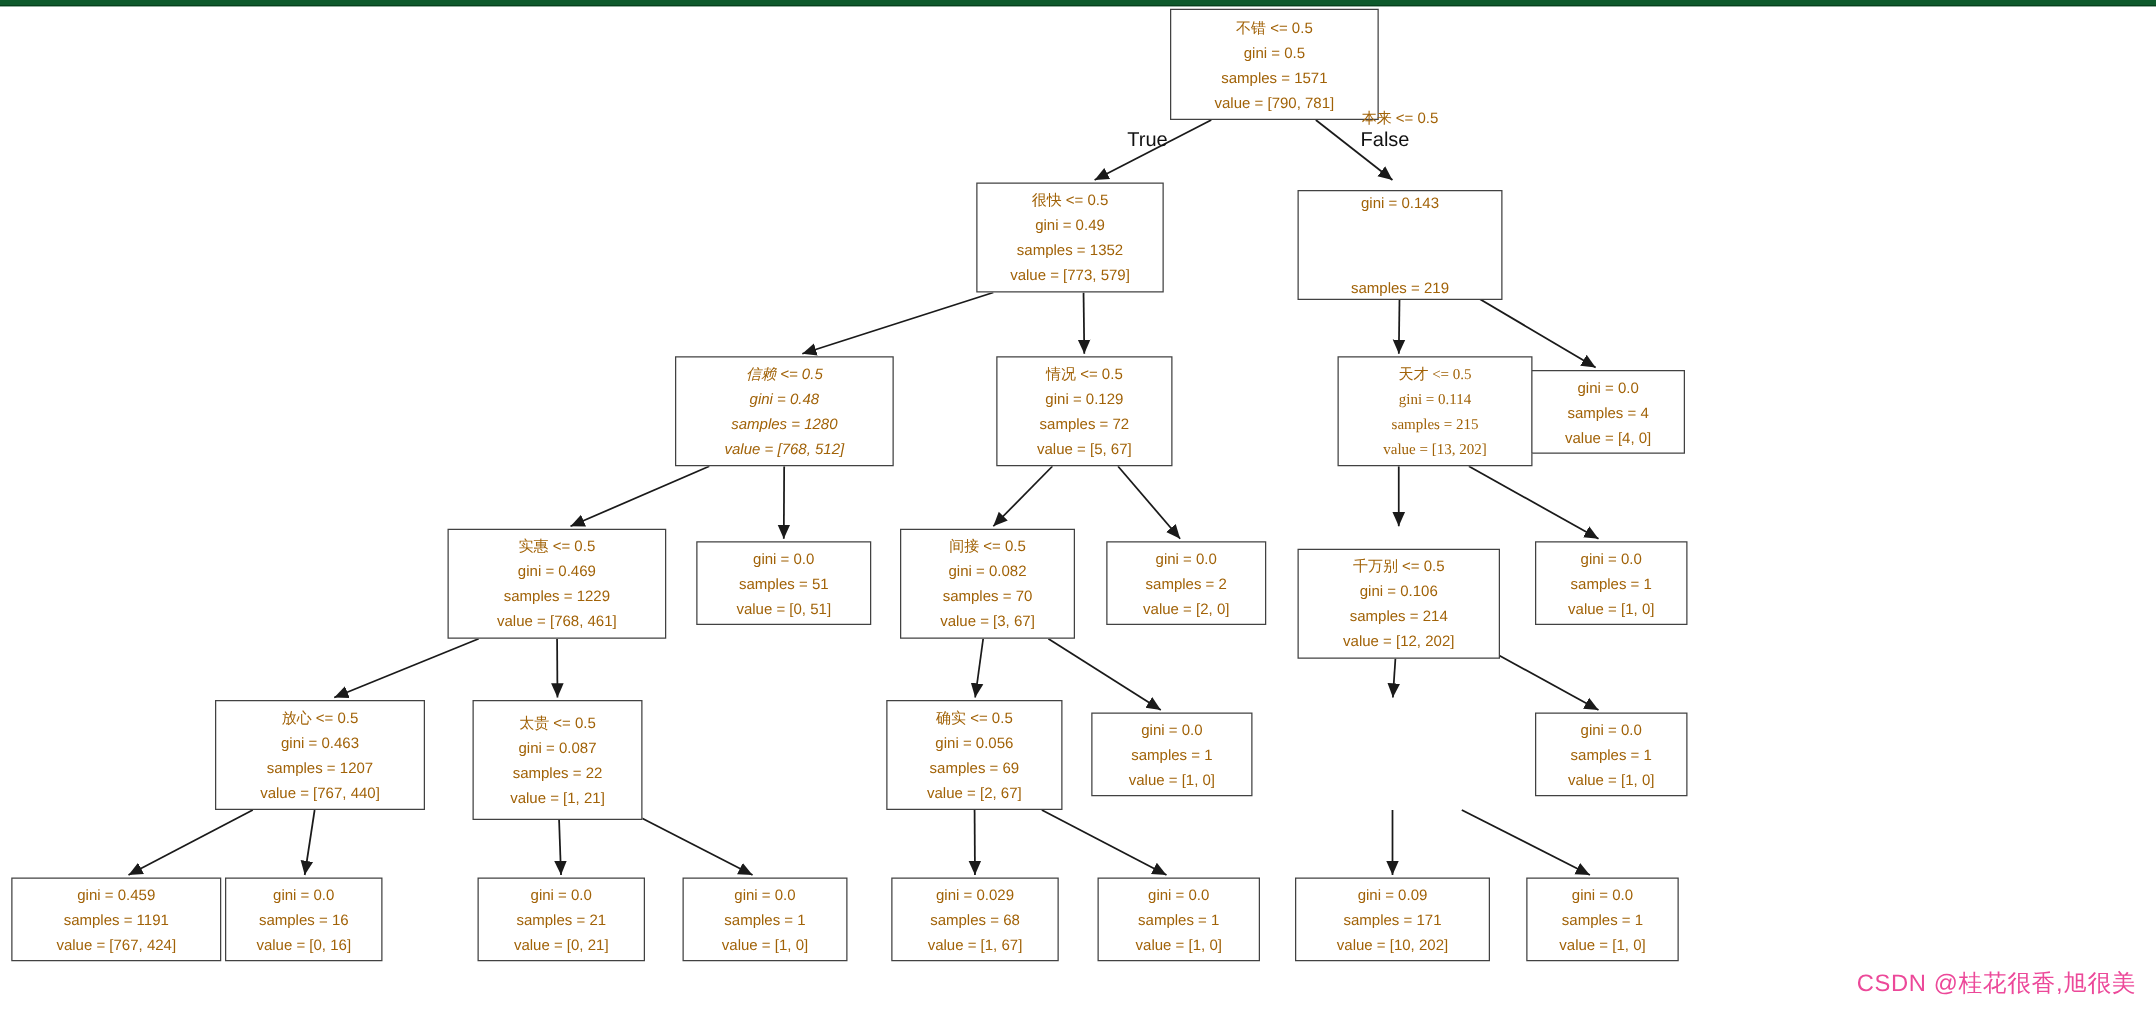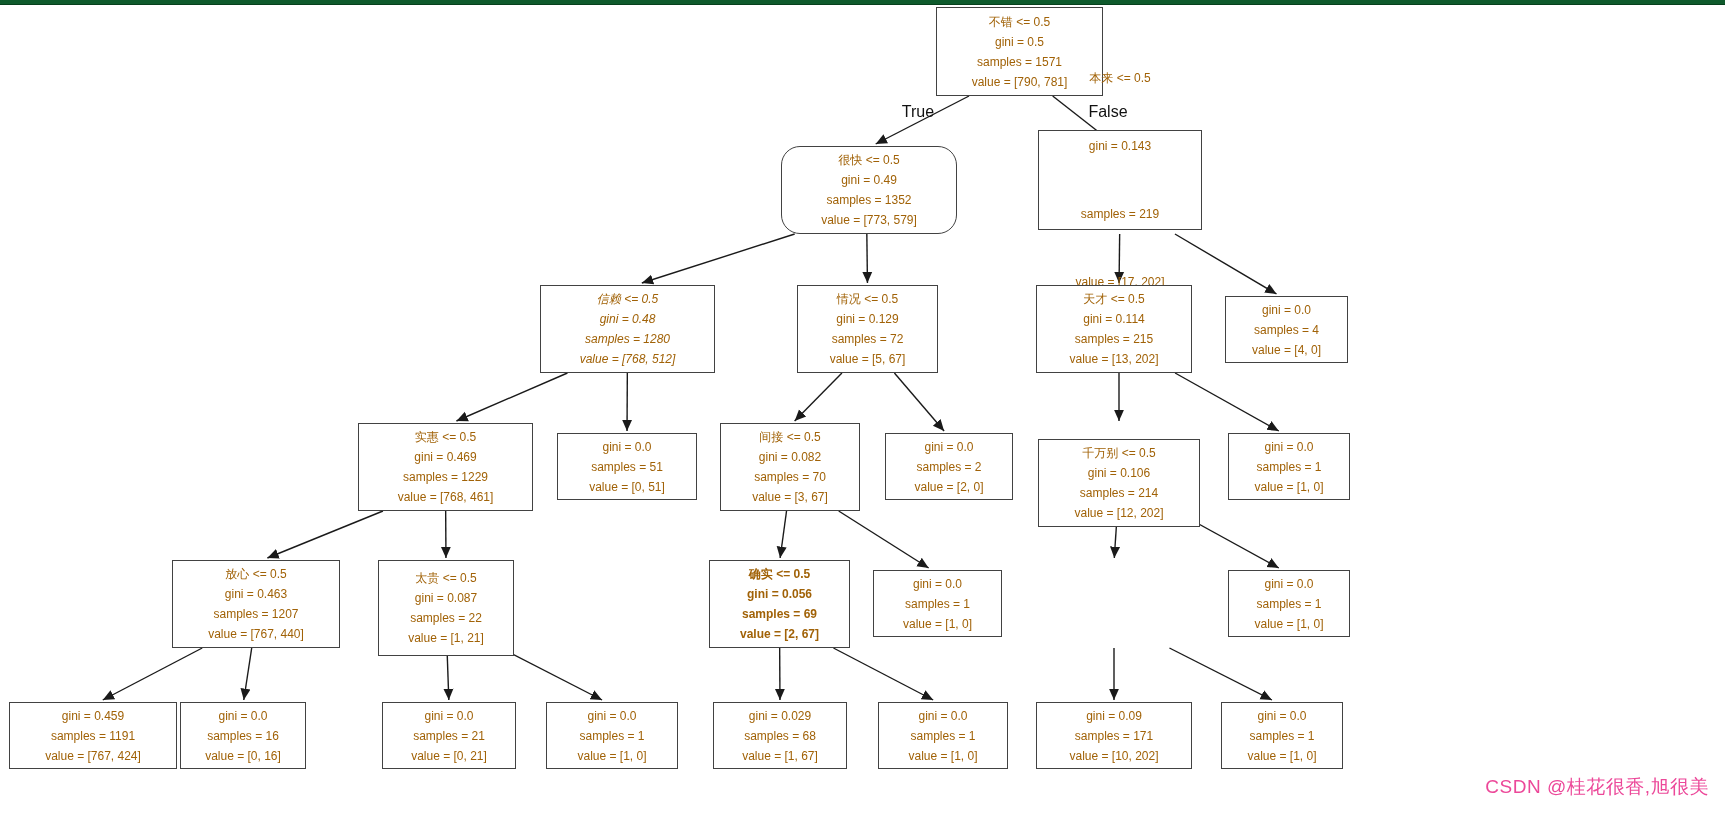--- a/index.html
+++ b/index.html
@@ -61,45 +61,45 @@
         <line x1="833.455" y1="648" x2="933.19" y2="700" stroke="#1a1a1a" stroke-width="1.4" marker-end="url(#arrowhead)"></line>
         <line x1="1114" y1="648" x2="1114" y2="700" stroke="#1a1a1a" stroke-width="1.4" marker-end="url(#arrowhead)"></line>
         <line x1="1169.44" y1="648" x2="1271.92" y2="700" stroke="#1a1a1a" stroke-width="1.4" marker-end="url(#arrowhead)"></line>
       </svg>
   <div class="node" style="left: 936px; top: 7px; width: 167px; height: 89px; border-color: rgb(66, 66, 66);">
         <div class="node-line">不错 &lt;= 0.5</div>
         <div class="node-line">gini = 0.5</div>
         <div class="node-line">samples = 1571</div>
         <div class="node-line">value = [790, 781]</div>
       </div>
-      <div class="node" style="left: 781px; top: 146px; width: 176px; height: 88px; border-color: rgb(66, 66, 66); border-radius: 19px;">
+      <div class="node" style="left: 781px; top: 146px; width: 150px; height: 88px; border-color: rgb(66, 66, 66);">
         <div class="node-line">很快 &lt;= 0.5</div>
         <div class="node-line">gini = 0.49</div>
         <div class="node-line">samples = 1352</div>
         <div class="node-line">value = [773, 579]</div>
       </div>
-      <div class="node" style="left: 1038px; top: 130px; width: 164px; height: 100px; border-color: rgb(66, 66, 66); gap: 48px;">
+      <div class="node" style="left: 1038px; top: 152px; width: 164px; height: 88px; border-color: rgb(66, 66, 66); gap: 48px;">
         <div class="node-line">本来 &lt;= 0.5</div>
         <div class="node-line">gini = 0.143</div>
         <div class="node-line">samples = 219</div>
         <div class="node-line">value = [17, 202]</div>
       </div>
       <div class="node" style="left: 540px; top: 285px; width: 175px; height: 88px; border-color: rgb(66, 66, 66); font-style: italic;">
         <div class="node-line">信赖 &lt;= 0.5</div>
         <div class="node-line">gini = 0.48</div>
         <div class="node-line">samples = 1280</div>
         <div class="node-line">value = [768, 512]</div>
       </div>
       <div class="node" style="left: 797px; top: 285px; width: 141px; height: 88px; border-color: rgb(66, 66, 66);">
         <div class="node-line">情况 &lt;= 0.5</div>
         <div class="node-line">gini = 0.129</div>
         <div class="node-line">samples = 72</div>
         <div class="node-line">value = [5, 67]</div>
       </div>
-      <div class="node" style="left: 1036px; top: 285px; width: 156px; height: 88px; border-color: rgb(66, 66, 66);">
+      <div class="node" style="left: 1070px; top: 285px; width: 156px; height: 88px; border-color: rgb(66, 66, 66); font-family: Liberation Serif, serif;">
         <div class="node-line">天才 &lt;= 0.5</div>
         <div class="node-line">gini = 0.114</div>
         <div class="node-line">samples = 215</div>
         <div class="node-line">value = [13, 202]</div>
       </div>
       <div class="node" style="left: 1225px; top: 296px; width: 123px; height: 67px; border-color: rgb(66, 66, 66);">
         <div class="node-line">gini = 0.0</div>
         <div class="node-line">samples = 4</div>
         <div class="node-line">value = [4, 0]</div>
       </div>
@@ -141,21 +141,21 @@
         <div class="node-line">gini = 0.463</div>
         <div class="node-line">samples = 1207</div>
         <div class="node-line">value = [767, 440]</div>
       </div>
       <div class="node" style="left: 378px; top: 560px; width: 136px; height: 96px; border-color: rgb(66, 66, 66);">
         <div class="node-line">太贵 &lt;= 0.5</div>
         <div class="node-line">gini = 0.087</div>
         <div class="node-line">samples = 22</div>
         <div class="node-line">value = [1, 21]</div>
       </div>
-      <div class="node" style="left: 709px; top: 560px; width: 141px; height: 88px; border-color: rgb(66, 66, 66); font-weight: bold;">
+      <div class="node" style="left: 709px; top: 560px; width: 141px; height: 88px; border-color: rgb(66, 66, 66);">
         <div class="node-line">确实 &lt;= 0.5</div>
         <div class="node-line">gini = 0.056</div>
         <div class="node-line">samples = 69</div>
         <div class="node-line">value = [2, 67]</div>
       </div>
       <div class="node" style="left: 873px; top: 570px; width: 129px; height: 67px; border-color: rgb(66, 66, 66);">
         <div class="node-line">gini = 0.0</div>
         <div class="node-line">samples = 1</div>
         <div class="node-line">value = [1, 0]</div>
       </div>

